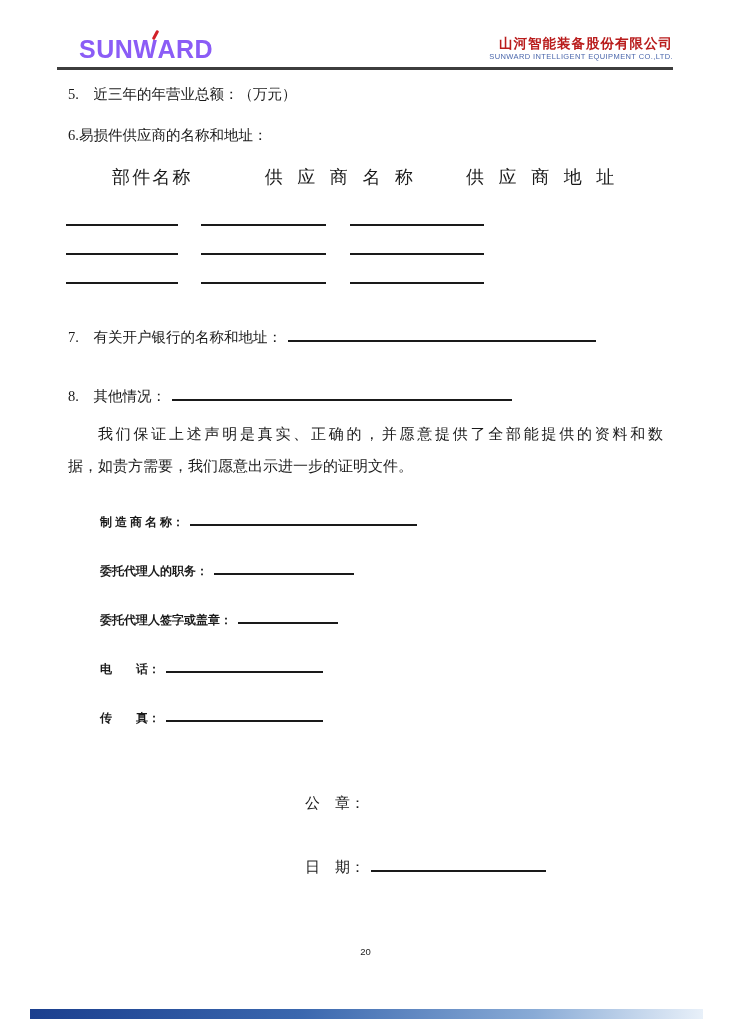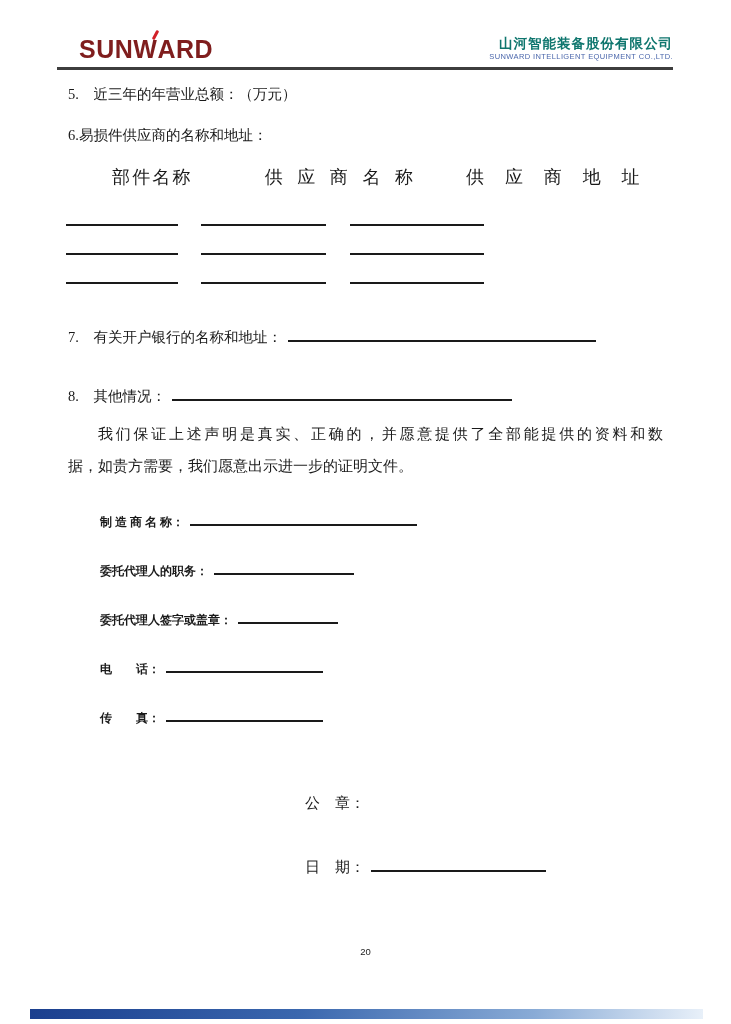--- a/index.html
+++ b/index.html
@@ -9,44 +9,44 @@
     width: 731px; height: 1024px;
     margin: 0 auto;
     background: #ffffff;
     font-family: "Liberation Serif", "DejaVu Serif", serif;
     color: #1a1a1a;
     overflow: hidden;
   }
   
   .header { padding: 16px 58px 0 57px; }
   .header-inner { display: flex; justify-content: space-between; align-items: flex-end; height: 46px; }
-  .logo { font-family: "Liberation Sans", "DejaVu Sans", sans-serif; font-weight: 800; font-size: 25px; letter-spacing: 0.5px; color: #7f1d1d; line-height: 1; padding-left: 22px; }
+  .logo { font-family: "Liberation Sans", "DejaVu Sans", sans-serif; font-weight: 800; font-size: 25px; letter-spacing: 0.5px; color: #8b5cf6; line-height: 1; padding-left: 22px; }
   .logo .w-wrap { position: relative; display: inline-block; }
   .logo .w-accent { position: absolute; top: -7px; right: 0px; width: 3px; height: 10px; background: #d22028; transform: rotate(28deg); border-radius: 1px; }
   .company { text-align: right; line-height: 1.15; }
-  .company-cn { font-family: "Liberation Sans", "DejaVu Sans", sans-serif; font-weight: bold; font-size: 13.5px; color: #0f766e; letter-spacing: 1px; }
+  .company-cn { font-family: "Liberation Sans", "DejaVu Sans", sans-serif; font-weight: bold; font-size: 13.5px; color: #b91c1c; letter-spacing: 1px; }
   .company-en { font-family: "Liberation Sans", "DejaVu Sans", sans-serif; font-size: 7.5px; color: #4a66ab; letter-spacing: 0.4px; margin-top: 2px; }
   .header-rule { height: 3px; background: #3d3d3d; margin-top: 5px; }
 
   
   .content { padding: 0 68px; }
   .sec-heading { font-size: 14.5px; white-space: pre-wrap; }
   .s5 { margin-top: 15px; }
 
   table.biz { border-collapse: collapse; margin: 6px 0 0 62px; table-layout: fixed; }
   table.biz, table.biz td { border: 2px solid #111; }
   table.biz { border-width: 3px; }
   table.biz td { width: 117px; height: 30px; text-align: center; font-size: 14px; padding: 0; }
   table.biz tr.head td { height: 33px; }
 
   .s6 { margin-top: 22px; }
   .s6-cols { display: flex; margin-top: 20px; font-size: 18px; }
   .s6-col1 { margin-left: 44px; letter-spacing: 0.12em; }
   .s6-col2 { margin-left: 72px; letter-spacing: 0.28em; }
-  .s6-col3 { margin-left: 48px; letter-spacing: 0.28em; font-family: Liberation Mono, monospace; }
+  .s6-col3 { margin-left: 48px; letter-spacing: 0.28em; }
   .blank-grid { margin-top: 8px; }
   .blank-row { display: flex; height: 29px; margin-left: -2px; }
   .blank-cell { border-bottom: 2px solid #1a1a1a; }
   .bc1 { width: 112px; }
   .bc2 { width: 125px; margin-left: 23px; }
   .bc3 { width: 134px; margin-left: 24px; }
 
   .s7 { margin-top: 44px; }
   .s8 { margin-top: 40px; }
   .fill-line { display: inline-block; border-bottom: 2px solid #1a1a1a; height: 14px; margin-left: 6px; vertical-align: baseline; }

